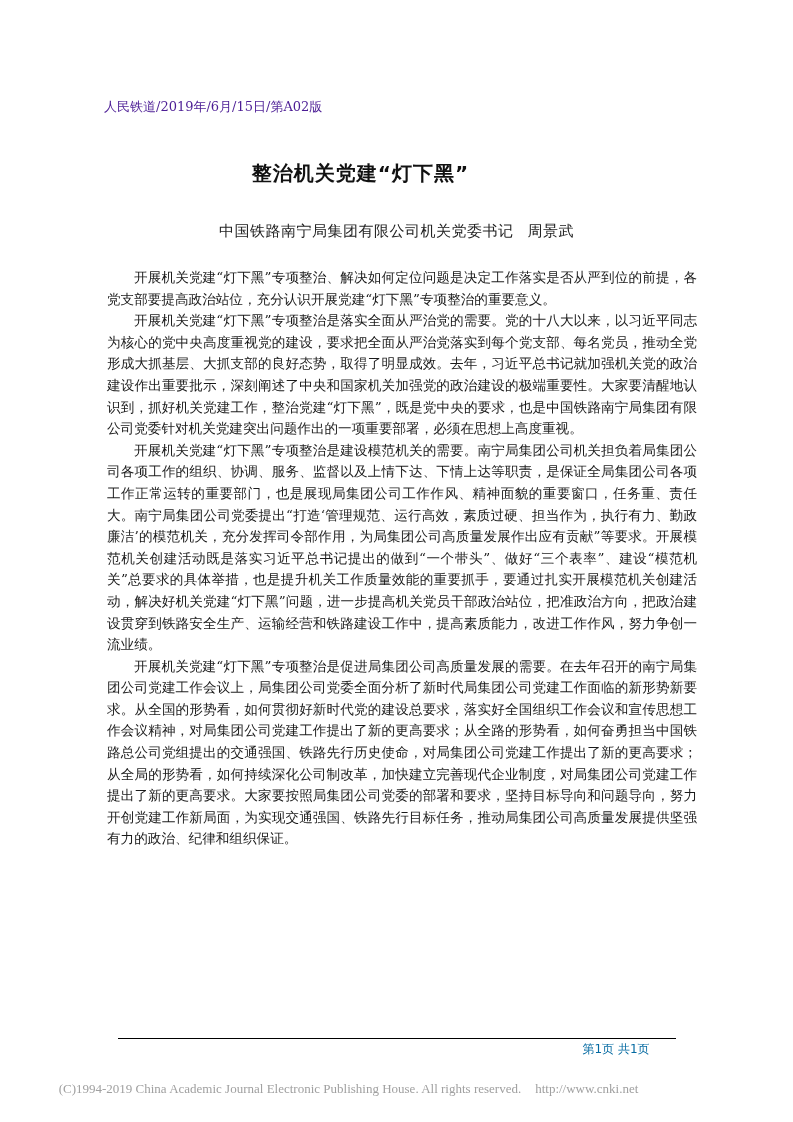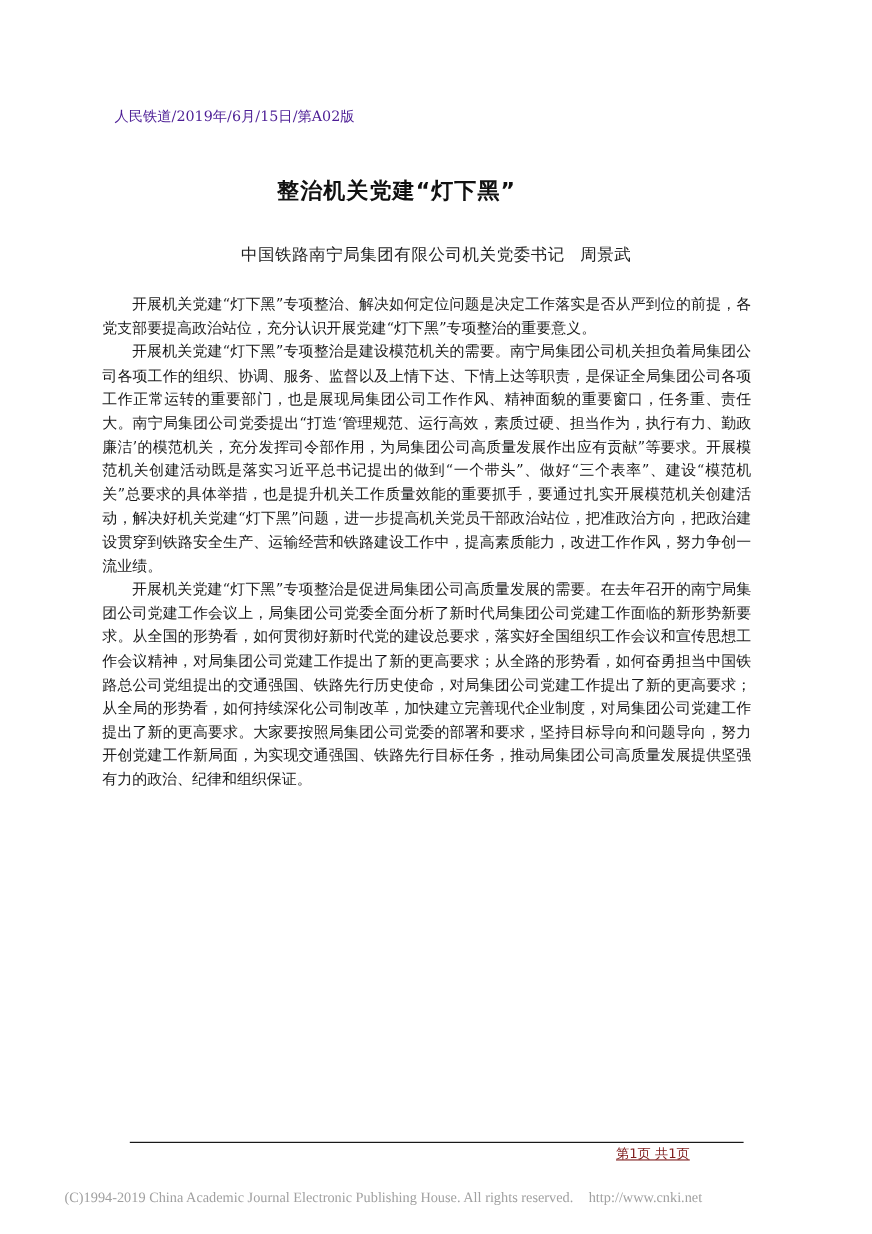--- a/index.html
+++ b/index.html
@@ -41,21 +41,21 @@
       width: 793px;
       top: 222px;
       text-align: center;
       font-size: 15px;
       letter-spacing: 0.5px;
       color: #222;
     }
     .byline .gap { display: inline-block; width: 14px; }
     .body {
       position: absolute;
-      left: 93px;
+      left: 107px;
       top: 267px;
       width: 590px;
       font-size: 13.6px;
       line-height: 21.6px;
       text-align: justify;
       color: #1a1a1a;
     }
     .body p {
       margin: 0;
       text-indent: 27px;
@@ -66,25 +66,24 @@
       top: 1038px;
       width: 558px;
       height: 0;
       border-top: 1px solid #000;
     }
     .pagenum {
       position: absolute;
       left: 560px;
       width: 112px;
       top: 1041px;
-      text-align: left;
+      text-align: center;
       font-size: 12px;
-      color: #7f1d1d;
+      color: #0369a1;
       font-family: "DejaVu Sans", "Liberation Sans", sans-serif;
-      text-decoration: underline;
     }
     .copyright {
       position: absolute;
       left: 0;
       width: 697px;
       top: 1081px;
       text-align: center;
       font-family: "Liberation Serif", serif;
       font-size: 13px;
       color: #a0a0a0;
@@ -100,20 +99,21 @@
 </div>
 
 <div class="title">整治机关党建“灯下黑”</div>
 
 <div class="byline">
   <span>中国铁路南宁局集团有限公司机关党委书记</span><span class="gap"></span><span>周景武</span>
 </div>
 
 <div class="body">
   <p>开展机关党建“灯下黑”专项整治、解决如何定位问题是决定工作落实是否从严到位的前提，各党支部要提高政治站位，充分认识开展党建“灯下黑”专项整治的重要意义。</p>
+  <p>开展机关党建“灯下黑”专项整治是落实全面从严治党的需要。党的十八大以来，以习近平同志为核心的党中央高度重视党的建设，要求把全面从严治党落实到每个党支部、每名党员，推动全党形成大抓基层、大抓支部的良好态势，取得了明显成效。去年，习近平总书记就加强机关党的政治建设作出重要批示，深刻阐述了中央和国家机关加强党的政治建设的极端重要性。大家要清醒地认识到，抓好机关党建工作，整治党建“灯下黑”，既是党中央的要求，也是中国铁路南宁局集团有限公司党委针对机关党建突出问题作出的一项重要部署，必须在思想上高度重视。</p>
   <p>开展机关党建“灯下黑”专项整治是建设模范机关的需要。南宁局集团公司机关担负着局集团公司各项工作的组织、协调、服务、监督以及上情下达、下情上达等职责，是保证全局集团公司各项工作正常运转的重要部门，也是展现局集团公司工作作风、精神面貌的重要窗口，任务重、责任大。南宁局集团公司党委提出“打造‘管理规范、运行高效，素质过硬、担当作为，执行有力、勤政廉洁’的模范机关，充分发挥司令部作用，为局集团公司高质量发展作出应有贡献”等要求。开展模范机关创建活动既是落实习近平总书记提出的做到“一个带头”、做好“三个表率”、建设“模范机关”总要求的具体举措，也是提升机关工作质量效能的重要抓手，要通过扎实开展模范机关创建活动，解决好机关党建“灯下黑”问题，进一步提高机关党员干部政治站位，把准政治方向，把政治建设贯穿到铁路安全生产、运输经营和铁路建设工作中，提高素质能力，改进工作作风，努力争创一流业绩。</p>
   <p>开展机关党建“灯下黑”专项整治是促进局集团公司高质量发展的需要。在去年召开的南宁局集团公司党建工作会议上，局集团公司党委全面分析了新时代局集团公司党建工作面临的新形势新要求。从全国的形势看，如何贯彻好新时代党的建设总要求，落实好全国组织工作会议和宣传思想工作会议精神，对局集团公司党建工作提出了新的更高要求；从全路的形势看，如何奋勇担当中国铁路总公司党组提出的交通强国、铁路先行历史使命，对局集团公司党建工作提出了新的更高要求；从全局的形势看，如何持续深化公司制改革，加快建立完善现代企业制度，对局集团公司党建工作提出了新的更高要求。大家要按照局集团公司党委的部署和要求，坚持目标导向和问题导向，努力开创党建工作新局面，为实现交通强国、铁路先行目标任务，推动局集团公司高质量发展提供坚强有力的政治、纪律和组织保证。</p>
 </div>
 
 <div class="rule"></div>
 <div class="pagenum">第1页 共1页</div>
 
 <div class="copyright">
   <span>(C)1994-2019 China Academic Journal Electronic Publishing House. All rights reserved.</span><span class="sep"></span><span>http://www.cnki.net</span>
 </div>

